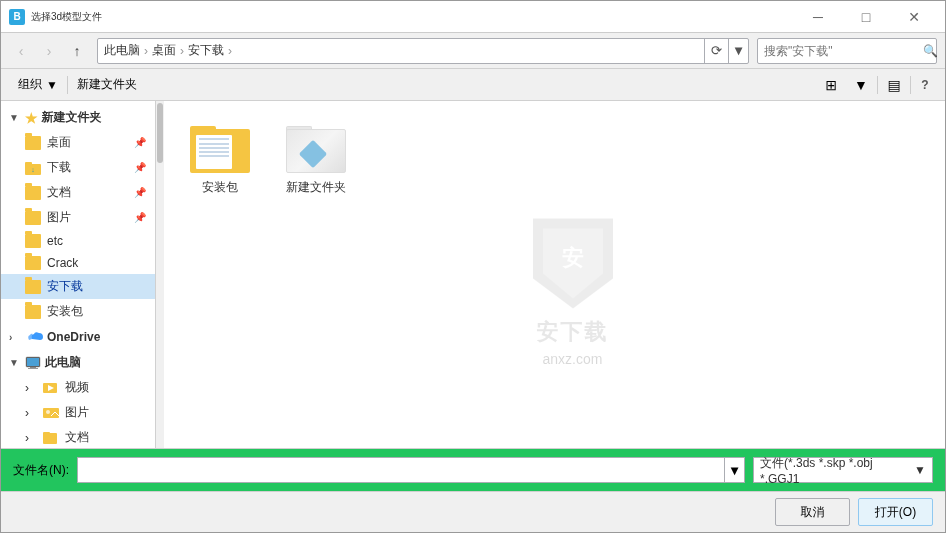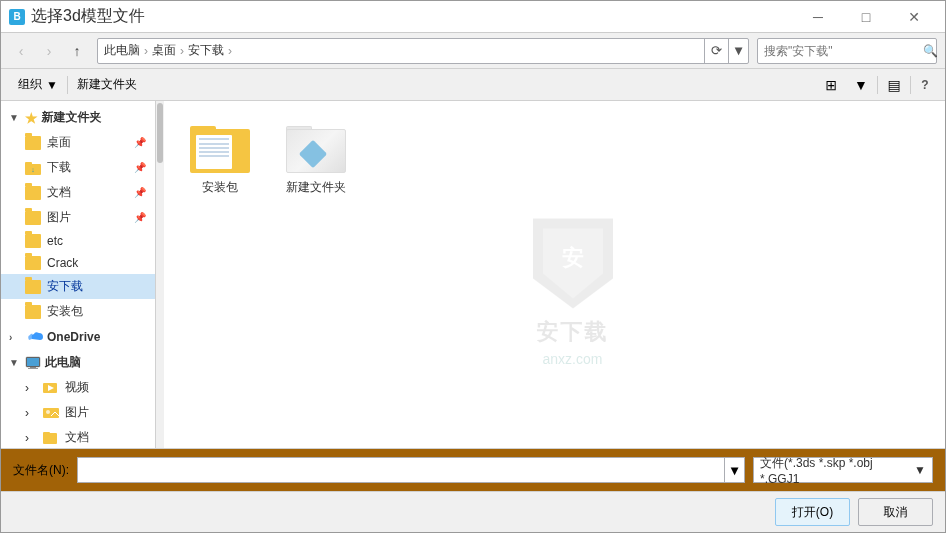--- a/index.html
+++ b/index.html
@@ -34,21 +34,21 @@
       border-radius: 2px;
       display: flex;
       align-items: center;
       justify-content: center;
       color: white;
       font-size: 10px;
       font-weight: bold;
     }
     .title-bar-text {
       flex: 1;
-      font-size: 16px;
+      font-size: 10px;
       color: #333;
     }
     .title-bar-buttons {
       display: flex;
       gap: 2px;
     }
     .title-bar-btn {
       width: 46px;
       height: 32px;
       border: none;
@@ -444,26 +444,26 @@
       gap: 4px;
     }
     .watermark-text {
       font-size: 22px;
       font-weight: bold;
       color: #666;
       letter-spacing: 2px;
     }
     .watermark-url {
       font-size: 14px;
-      color: #0f766e;
+      color: #000000;
     }
 
     
     .bottom-bar {
-      background: #a16207;
+      background: #22c55e;
       border-top: 1px solid #d0d0d0;
       padding: 8px 12px;
       display: flex;
       align-items: center;
       gap: 8px;
       flex-shrink: 0;
     }
     .filename-label {
       font-size: 12px;
       white-space: nowrap;
@@ -761,16 +761,16 @@
       <input class="filename-input" type="text" value="" style="">
       <button class="filename-dropdown">▼</button>
     </div>
     <div class="filetype-select">
       <span>文件(*.3ds *.skp *.obj *.GGJ1</span>
       <span>▼</span>
     </div>
   </div>
 
   <div class="action-buttons">
+    <button class="action-btn">取消</button>
     <button class="action-btn primary">打开(O)</button>
-    <button class="action-btn">取消</button>
   </div>
 </div>
 
 </body></html>

